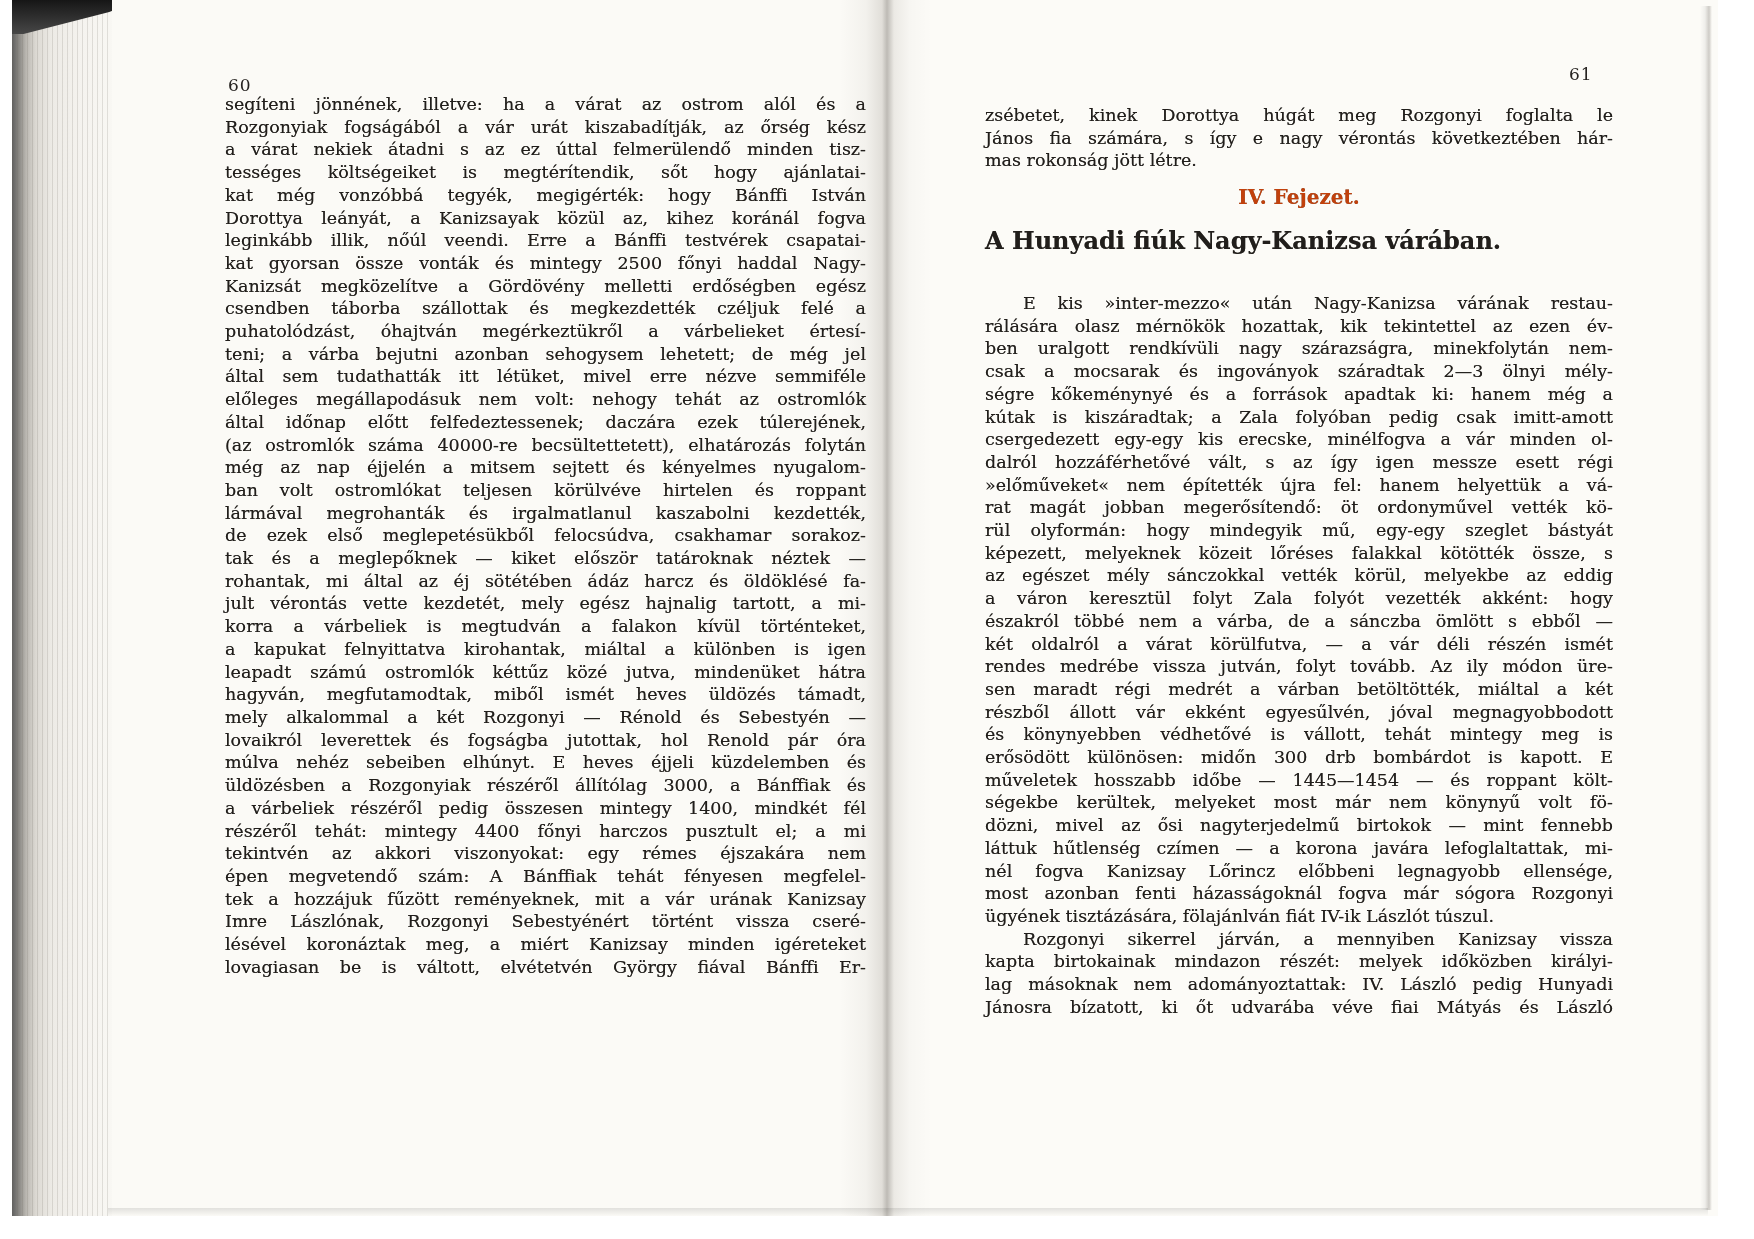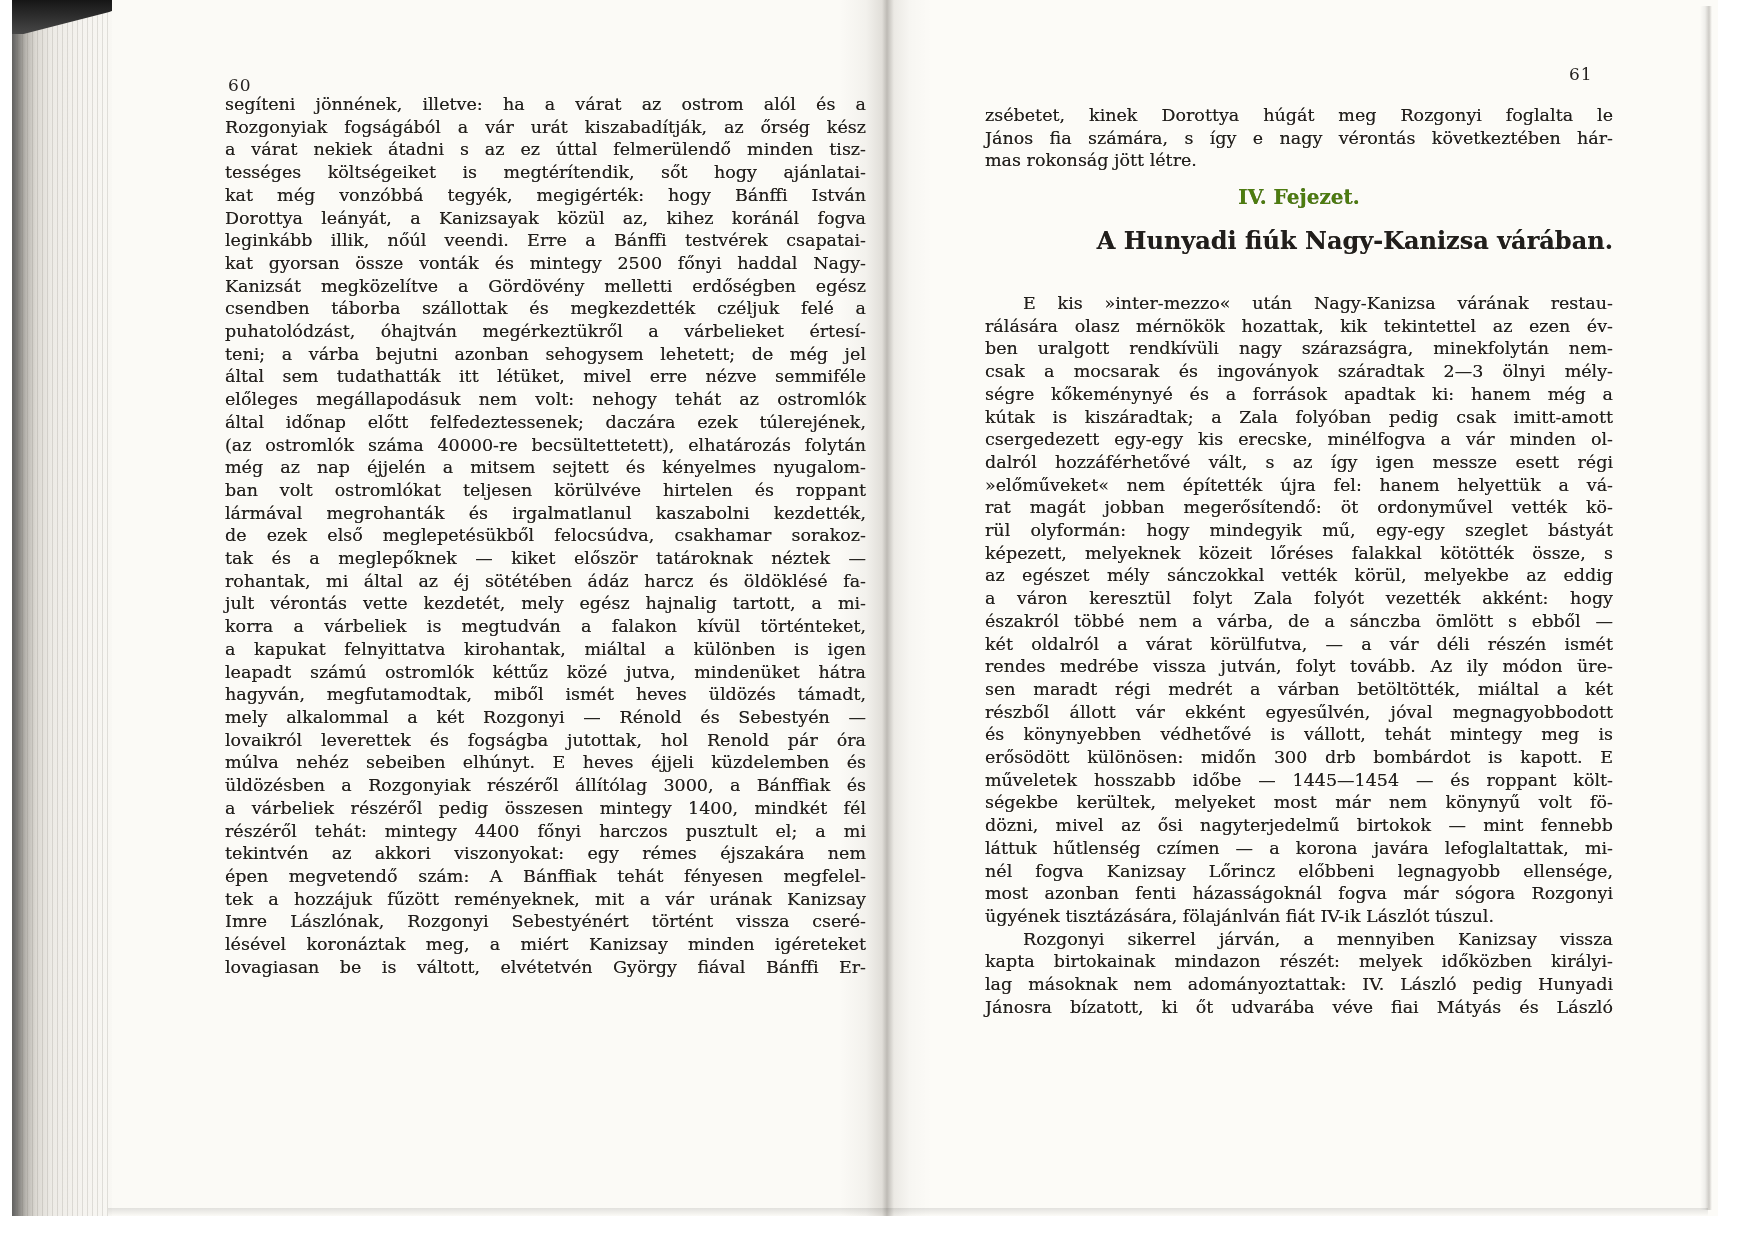--- a/index.html
+++ b/index.html
@@ -40,24 +40,24 @@
                text-shadow:0 0 0.5px rgba(33,30,27,0.65); }
   .page.left .textblock.tb-main { left:113px; top:93px; width:641px; }
   .page.right .textblock.tb-intro { left:100px; top:75px;  width:628px;margin-top:29px; }
   .page.right .textblock.tb-body  { left:100px; top:260px; width:628px;margin-top:32px; }
 
   .line { text-align:justify; text-align-last:justify; }
   .line.flush { text-align-last:left; }
   .line.indent { text-indent:38px; }
 
   .chapter-heading { position:absolute; left:100px; top:185px; width:628px;
-    text-align:center; font-weight:bold; font-size:20px; color:#4d7c0f;
+    text-align:center; font-weight:bold; font-size:20px; color:#c2410c;
     text-shadow:0 0 0.5px rgba(33,30,27,0.65); }
   .chapter-title { position:absolute; left:100px; top:226px; width:628px;
-    text-align:right; font-weight:bold; font-size:24px; color:#211e1b;
+    text-align:left; font-weight:bold; font-size:24px; color:#211e1b;
     text-shadow:0 0 0.5px rgba(33,30,27,0.65); }
 </style>
 </head>
 <body>
 
 <div class="book">
   <div class="edge-stack"></div>
   <div class="cover-corner"></div>
 
   <section class="page left">

